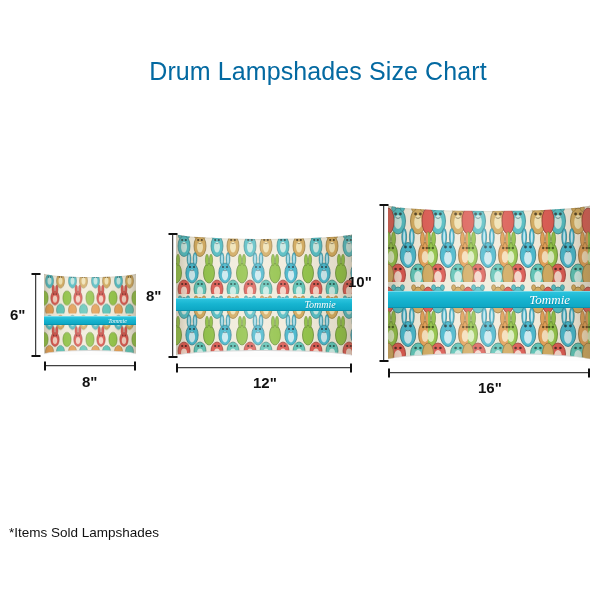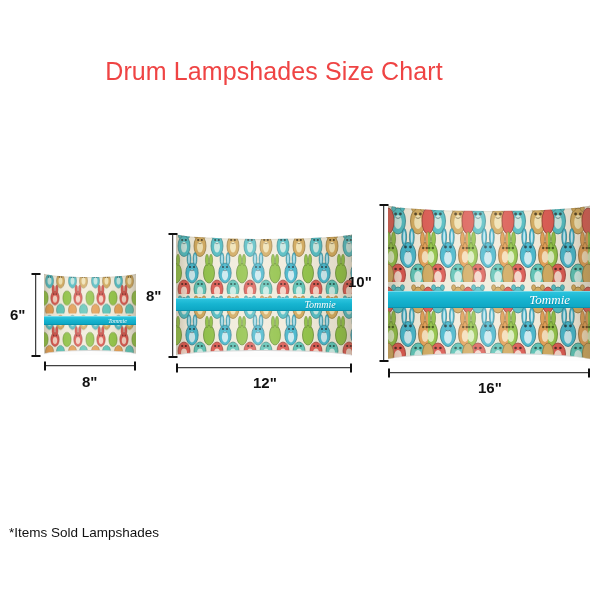--- a/index.html
+++ b/index.html
@@ -20,21 +20,22 @@
   
   #page-title {
     position: absolute;
     top: 57px;
     left: 0;
     width: 548px;
     text-align: center;
     font-size: 25px;
     font-weight: 400;
     letter-spacing: 0.1px;
-    color: #ef4444;
+    color: #0369a1;
+    padding-left: 44px;
   }
 
   
   #footnote {
     position: absolute;
     left: 9px;
     top: 525px;
     font-size: 13.5px;
     font-weight: 400;
     color: #111111;

